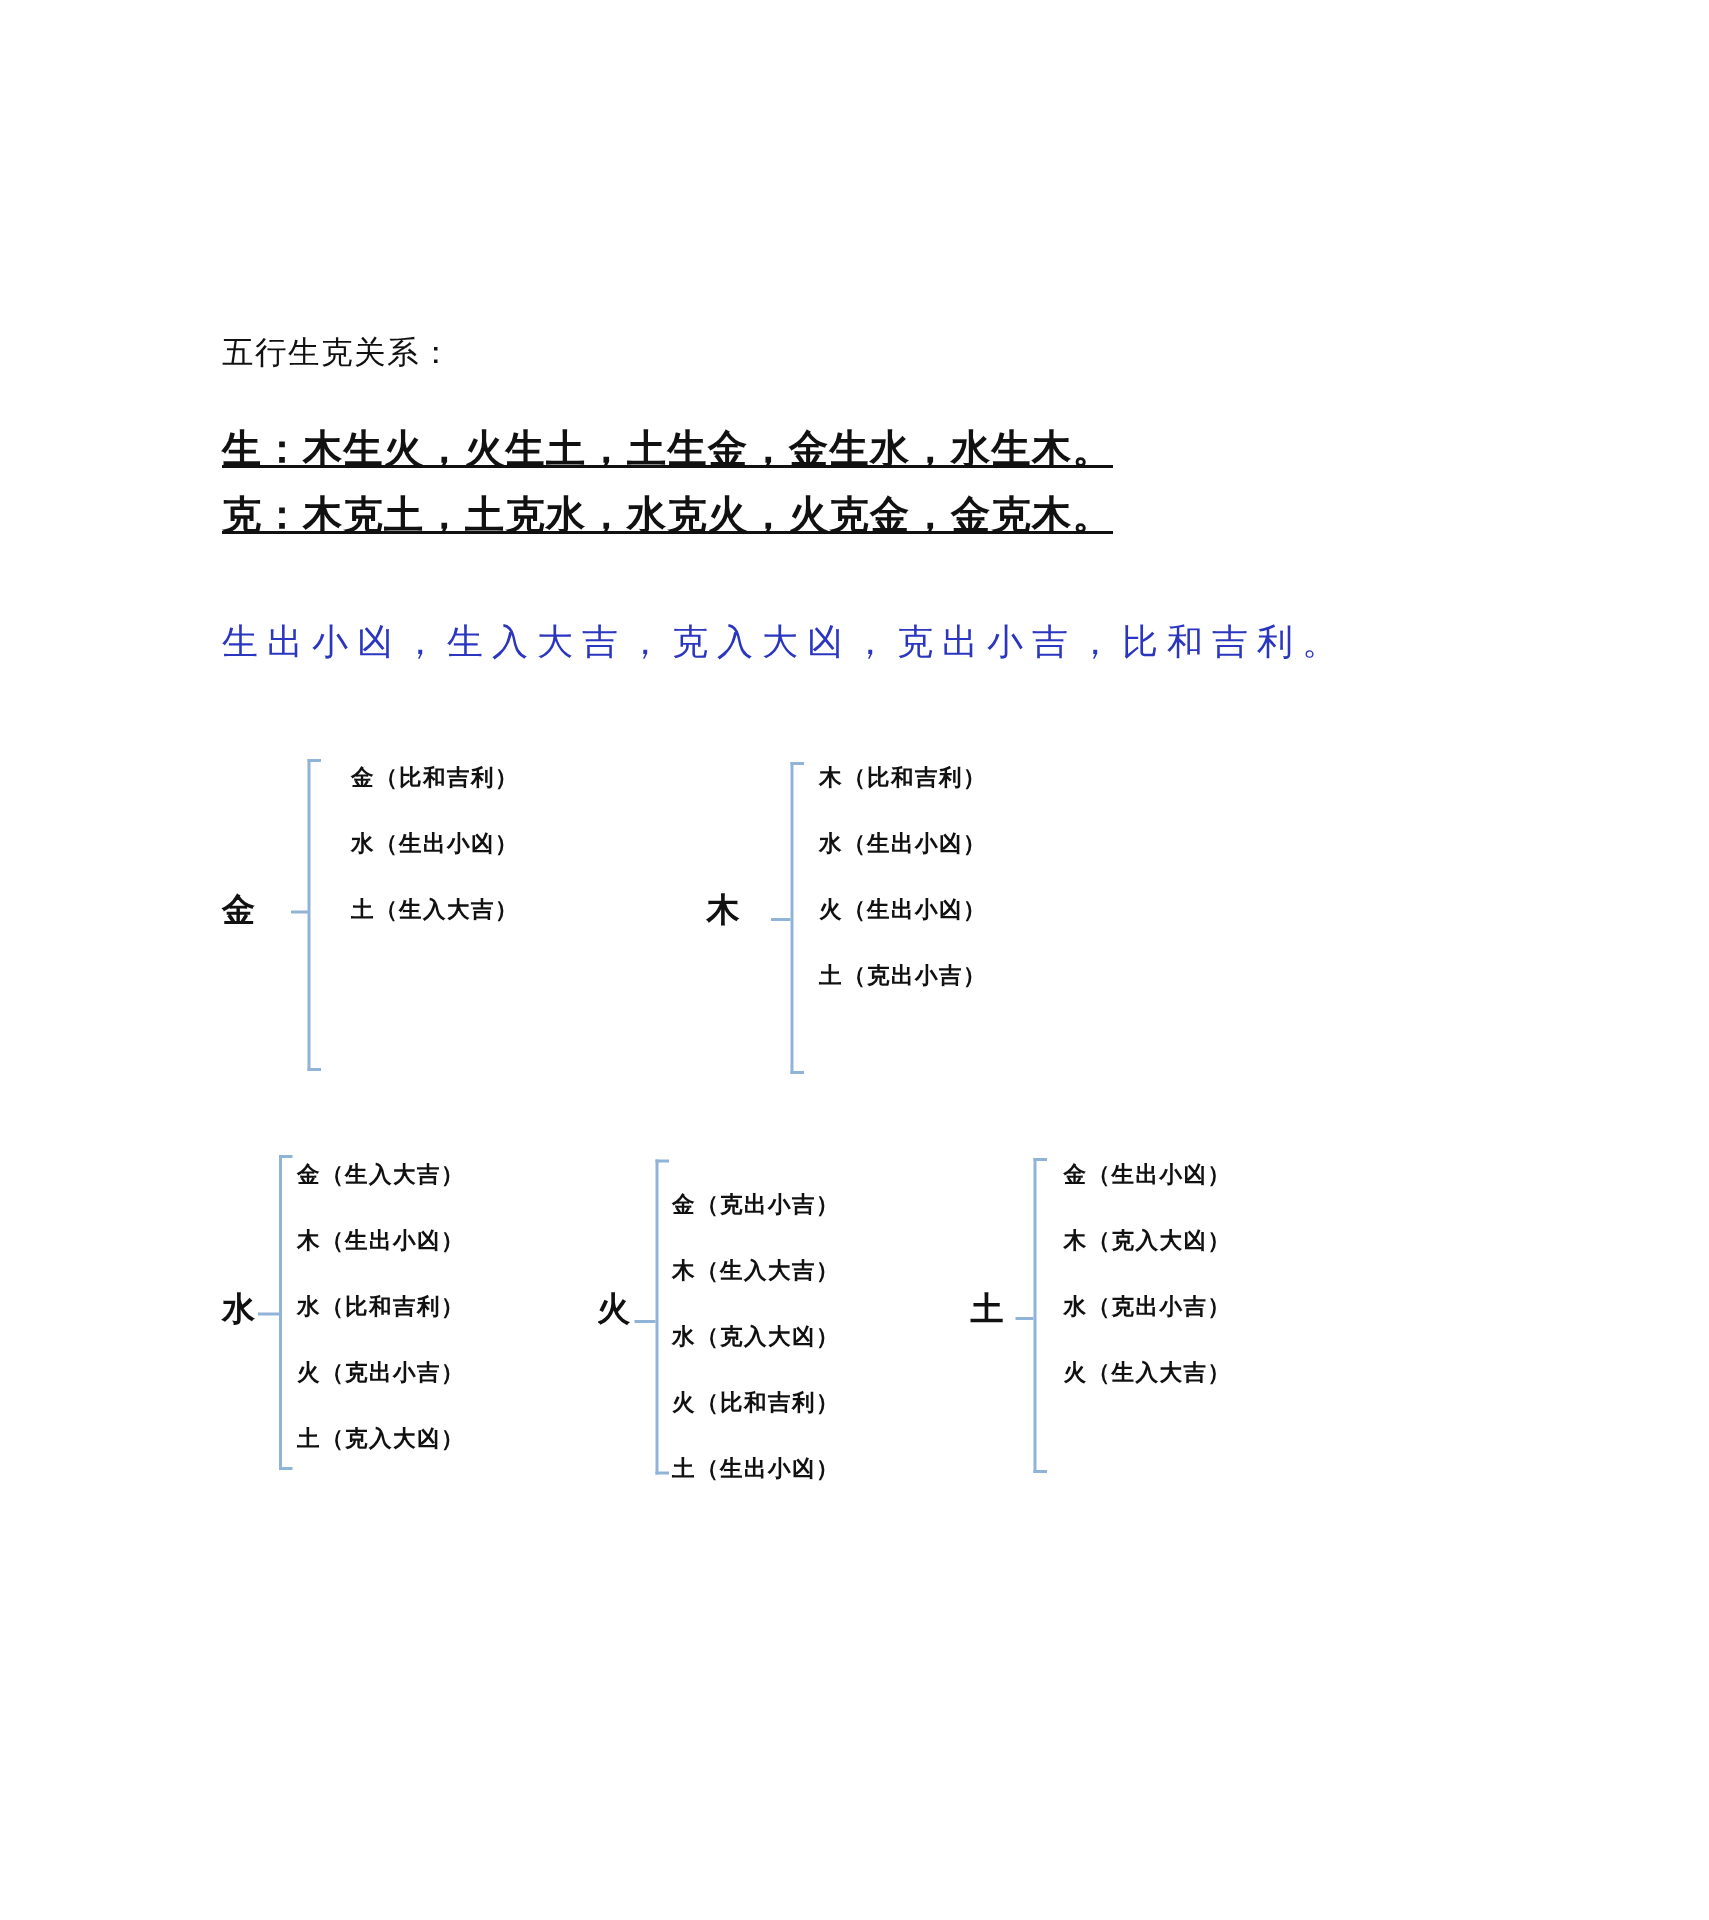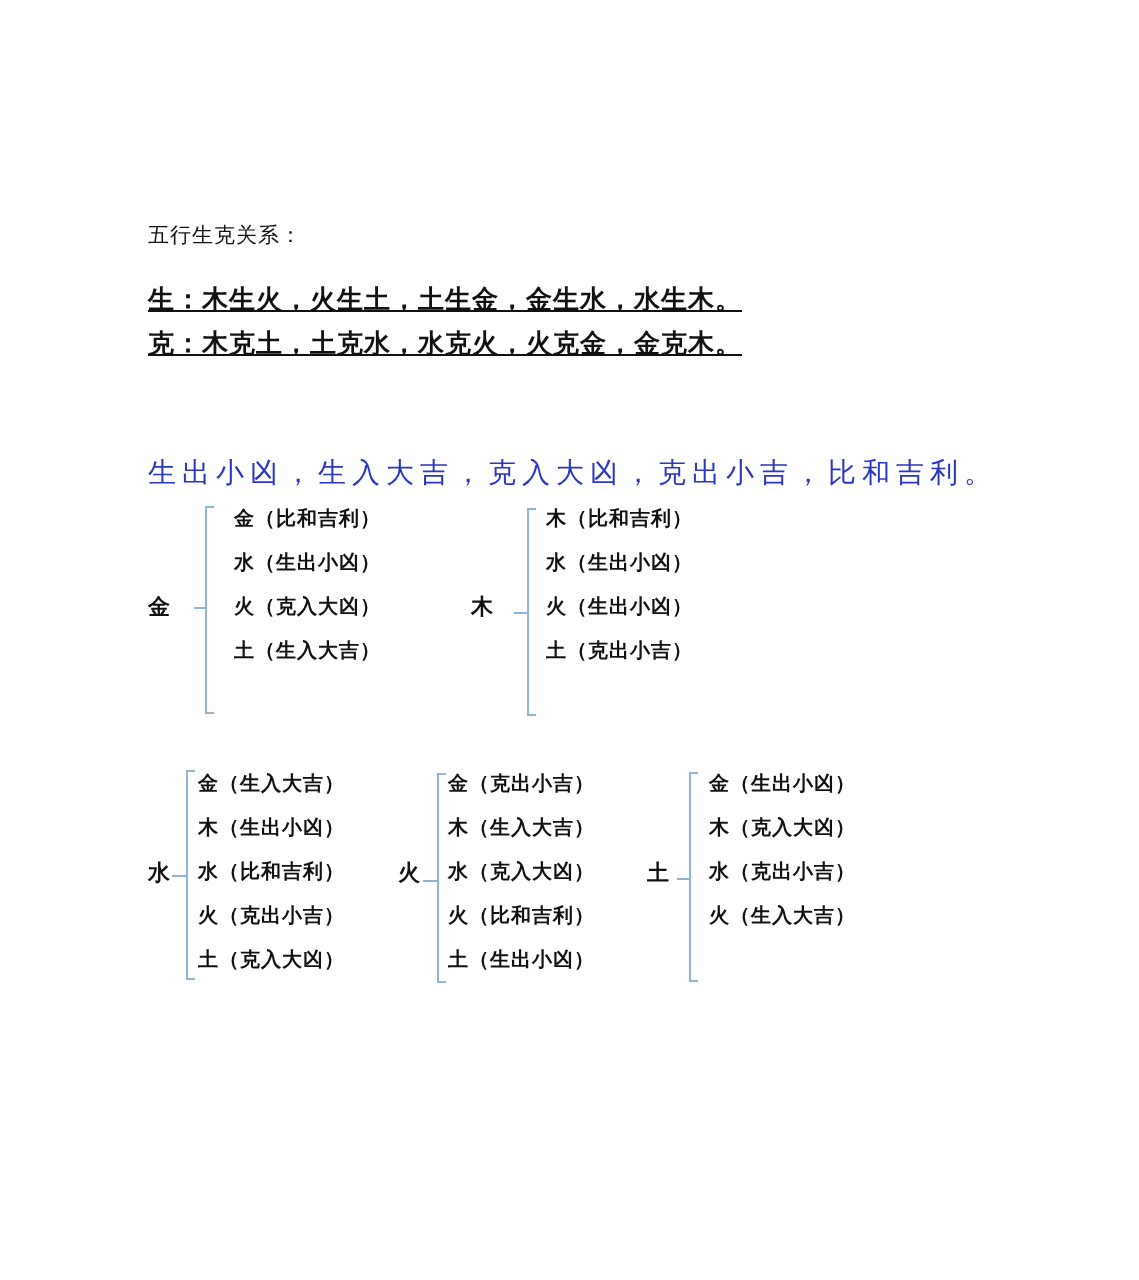--- a/index.html
+++ b/index.html
@@ -2,47 +2,46 @@
 <html><head>
 <meta charset="utf-8">
 <style>
   html, body { margin: 0; padding: 0; background: #ffffff; }
   body { width: 1139px; height: 1280px; position: relative; overflow: hidden;
          font-family: "DejaVu Sans", "Liberation Sans", sans-serif; color: #111; }
   .title { position: absolute; left: 148px; top: 221px; font-size: 21px; font-weight: normal; letter-spacing: 1px; }
   .rule-line { position: absolute; left: 148px; font-size: 26px; font-weight: bold; letter-spacing: 1px; font-family: "DejaVu Serif", "Liberation Serif", serif; text-decoration: underline; }
   .rule-sheng { top: 282px; }
   .rule-ke { top: 326px; }
-  .summary { position: absolute; left: 148px; top: 412px; font-size: 28px; color: #2b36c0; letter-spacing: 6px; font-family: Liberation Serif, serif; margin-top: 42px; }
+  .summary { position: absolute; left: 148px; top: 412px; font-size: 24px; color: #2b36c0; letter-spacing: 6px; font-family: Liberation Serif, serif; }
   .group { position: absolute; }
   .group .center { position: absolute; font-size: 22px; font-weight: bold; font-family: "DejaVu Serif", "Liberation Serif", serif; }
   .group .bracket { position: absolute; border-left: 2px solid #8fb4d8; }
   .group .bracket::before, .group .bracket::after { content: ""; position: absolute; left: -2px; width: 9px; border-top: 2px solid #8fb4d8; }
   .group .bracket::before { top: 0; }
   .group .bracket::after { bottom: 0; }
   .group .stub { position: absolute; height: 0; border-top: 2px solid #8fb4d8; }
   .group .items { position: absolute; }
-  .group .item { height: 44px; line-height: 44px; font-size: 20px; font-weight: bold; white-space: nowrap; font-family: "DejaVu Serif", "Liberation Serif", serif; letter-spacing: 1px; }
+  .group .item { height: 44px; line-height: 44px; font-size: 15px; font-weight: bold; white-space: nowrap; font-family: "DejaVu Serif", "Liberation Serif", serif; letter-spacing: 1px; }
 </style>
 </head>
 <body>
 
 <div class="title">五行生克关系：</div>
 <div class="rule-line rule-sheng">生：木生火，火生土，土生金，金生水，水生木。</div>
 <div class="rule-line rule-ke">克：木克土，土克水，水克火，火克金，金克木。</div>
 <div class="summary">生出小凶，生入大吉，克入大凶，克出小吉，比和吉利。</div>
 
 <div class="group" style="left:0;top:0;">
   <div class="center" style="left:148px;top:592px;">金</div>
   <div class="stub" style="left:194px;top:607px;width:12px;"></div>
   <div class="bracket" style="left:205px;top:506px;height:208px;"></div>
   <div class="items" style="left:234px;top:496px;">
     <div class="item">金（比和吉利）</div>
     <div class="item">水（生出小凶）</div>
-    <div class="item">火（克入大凶）</div>
     <div class="item">土（生入大吉）</div>
   </div>
 </div>
 
 <div class="group" style="left:0;top:0;">
   <div class="center" style="left:471px;top:592px;">木</div>
   <div class="stub" style="left:514px;top:612px;width:13px;"></div>
   <div class="bracket" style="left:527px;top:508px;height:208px;"></div>
   <div class="items" style="left:546px;top:496px;">
     <div class="item">木（比和吉利）</div>
@@ -62,21 +61,21 @@
     <div class="item">水（比和吉利）</div>
     <div class="item">火（克出小吉）</div>
     <div class="item">土（克入大凶）</div>
   </div>
 </div>
 
 <div class="group" style="left:0;top:0;">
   <div class="center" style="left:398px;top:858px;">火</div>
   <div class="stub" style="left:423px;top:880px;width:14px;"></div>
   <div class="bracket" style="left:437px;top:773px;height:210px;"></div>
-  <div class="items" style="left:448px;top:761px;text-align:right;">
+  <div class="items" style="left:448px;top:781px;text-align:right;">
     <div class="item">金（克出小吉）</div>
     <div class="item">木（生入大吉）</div>
     <div class="item">水（克入大凶）</div>
     <div class="item">火（比和吉利）</div>
     <div class="item">土（生出小凶）</div>
   </div>
 </div>
 
 <div class="group" style="left:0;top:0;">
   <div class="center" style="left:647px;top:858px;">土</div>

